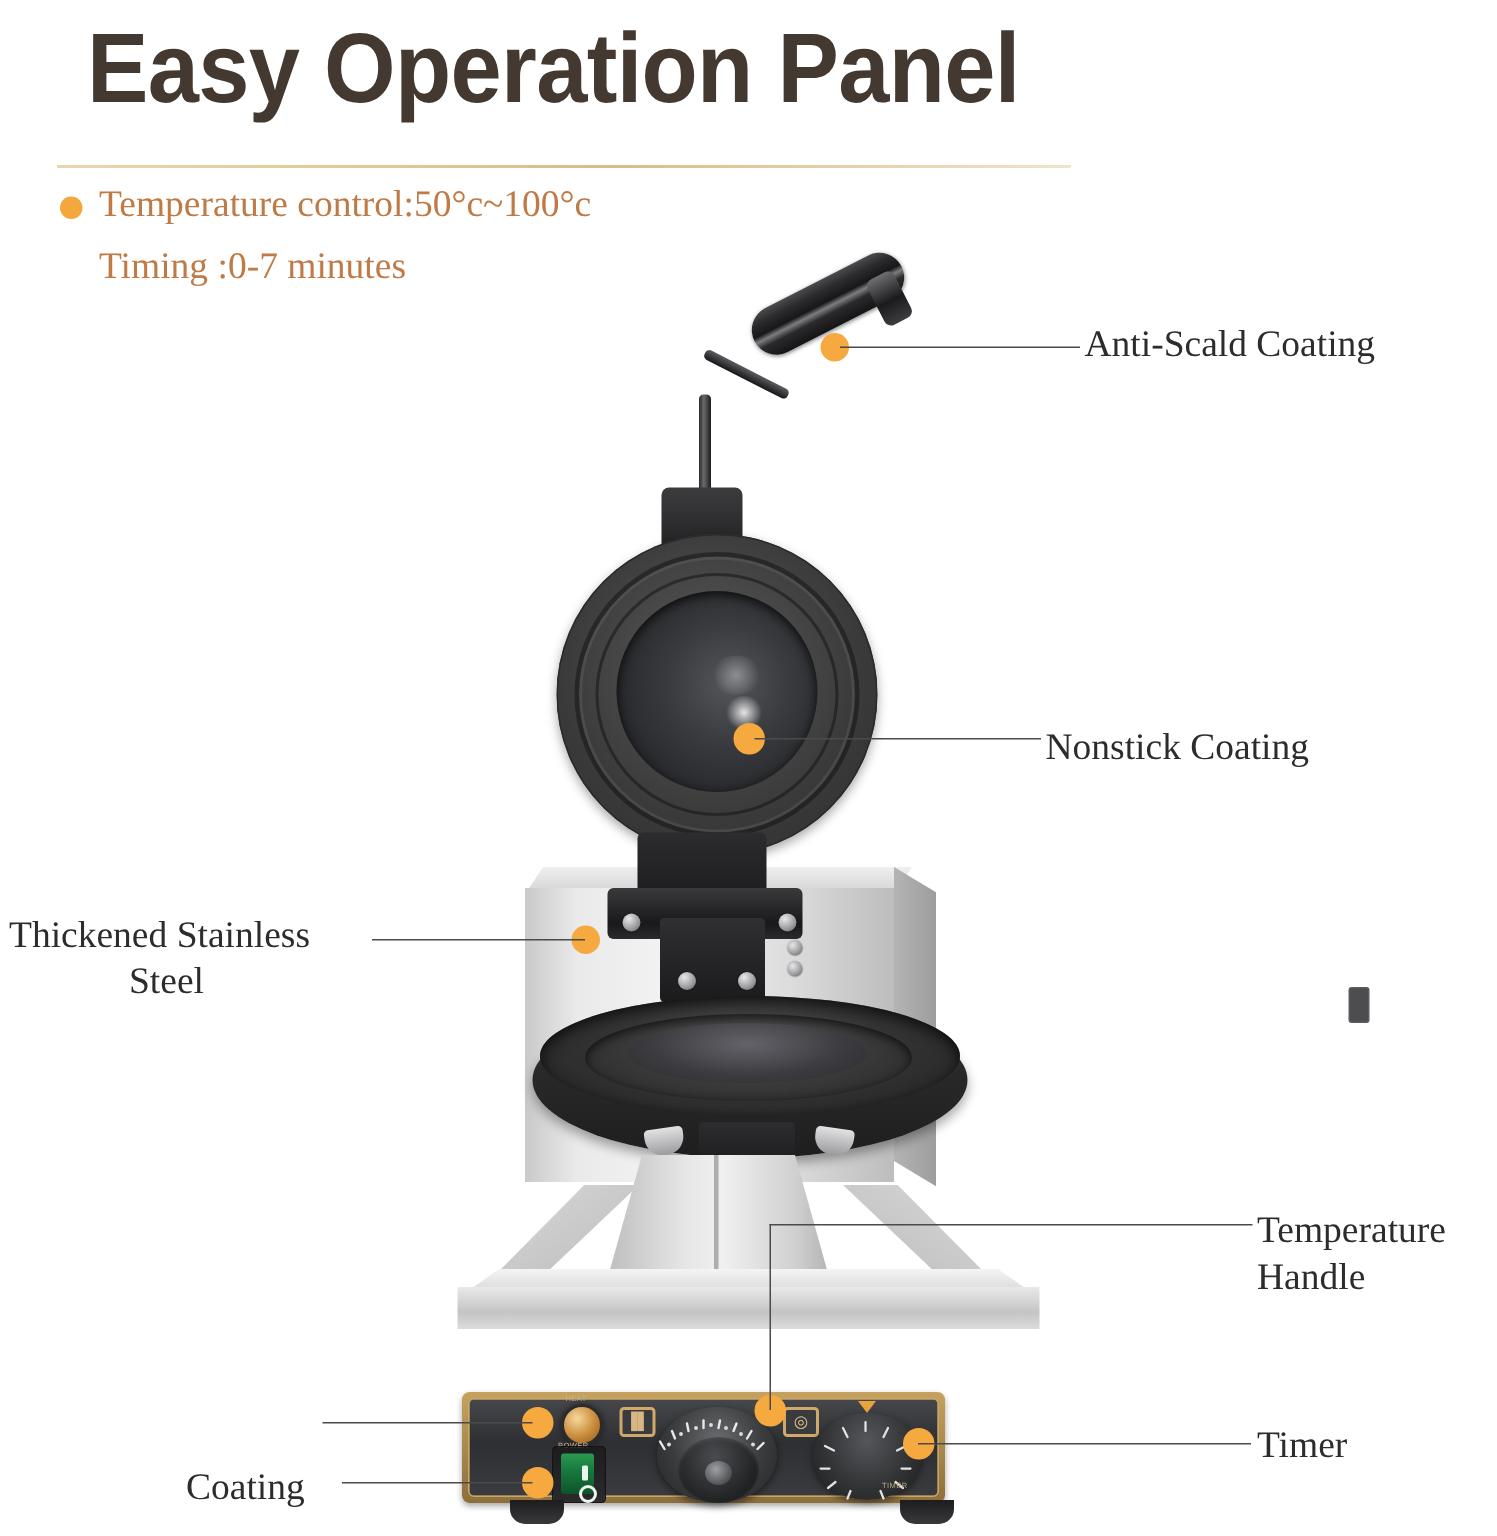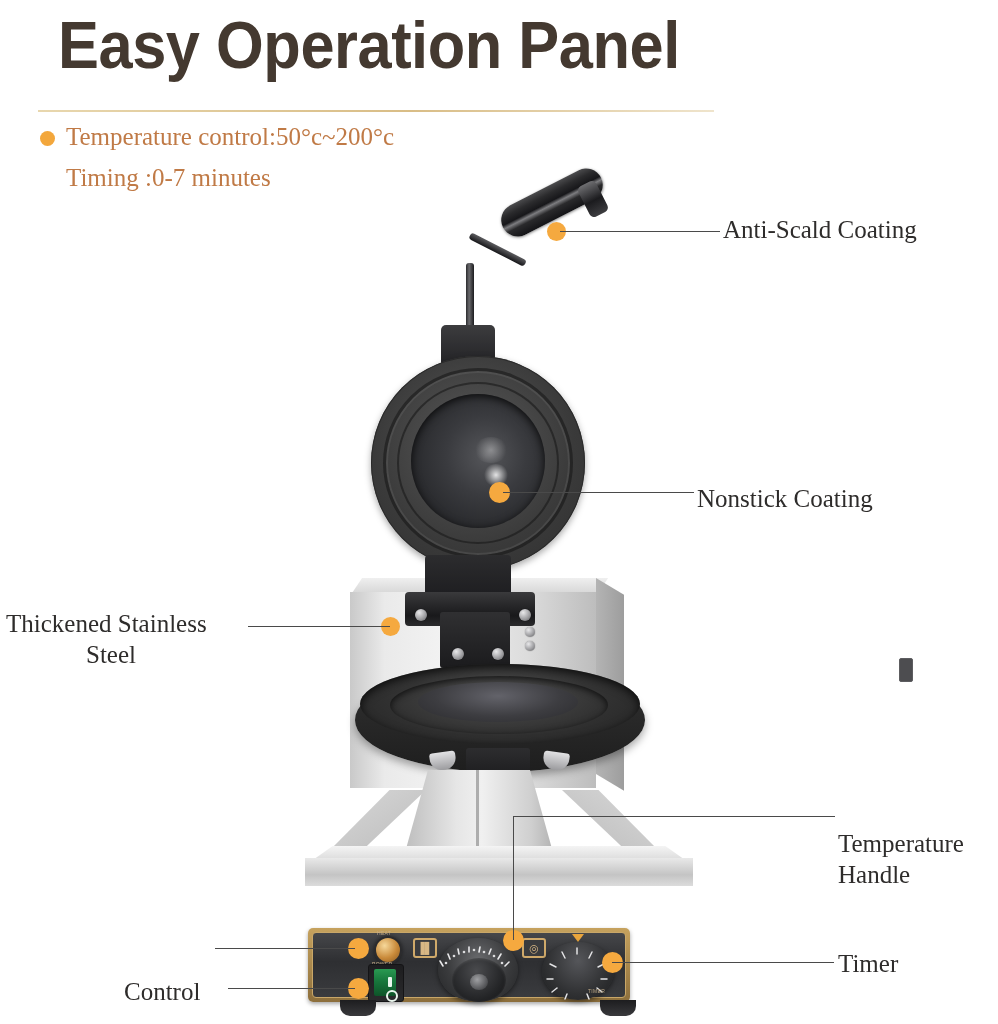--- a/index.html
+++ b/index.html
@@ -36,21 +36,21 @@
 
   
   .callout{
     position:absolute;color:#2e2c2b;font-size:25px;line-height:31px;
     font-family:"Liberation Serif",serif;white-space:nowrap;
   }
   #lbl-handle{left:723px;top:214px;}
   #lbl-nonstick{left:697px;top:483px;}
   #lbl-steel{left:6px;top:608px;}
   #lbl-steel .l2{display:block;padding-left:80px;}
-  #lbl-tempctl{left:838px;top:805px;margin-top:23px;}
+  #lbl-tempctl{left:838px;top:805px;}
   #lbl-tempctl .l2{display:block;}
   #lbl-timer{left:838px;top:948px;}
   #lbl-power{left:10px;top:933px;}
   #lbl-switch{left:124px;top:976px;}
 
   
   .lead{position:absolute;background:#4a4a4a;}
   .lead.h{height:1px;}
   .lead.v{width:1px;}
 
@@ -326,21 +326,21 @@
   #foot-r{left:600px;top:1000px;}
 </style>
 </head>
 <body>
 
 <div class="stage">
 
   <div id="page-title">Easy Operation Panel</div>
   <div id="rule"></div>
   <div id="spec-bullet"></div>
-  <div class="spec" id="spec-temp">Temperature control:50°c~200°c</div>
+  <div class="spec" id="spec-temp">Temperature control:50°c~100°c</div>
   <div class="spec" id="spec-time">Timing :0-7 minutes</div>
 
   <div id="machine">
 
     <div id="handle-grip"></div>
     <div id="handle-cap"></div>
     <div id="handle-rod-upper"></div>
     <div id="handle-rod-lower"></div>
     <div id="handle-base">
       <div id="handle-base-slot"></div>
@@ -477,15 +477,15 @@
   <div class="callout" id="lbl-nonstick">Nonstick Coating</div>
   <div class="callout" id="lbl-steel">
     <span>Thickened Stainless</span>
     <span class="l2">Steel</span>
   </div>
   <div class="callout" id="lbl-tempctl">
     <span>Temperature</span>
     <span class="l2">Handle</span>
   </div>
   <div class="callout" id="lbl-timer">Timer</div>
-  <div class="callout" id="lbl-switch">Control</div>
+  <div class="callout" id="lbl-switch">Coating</div>
 
 </div>
 
 </body></html>

